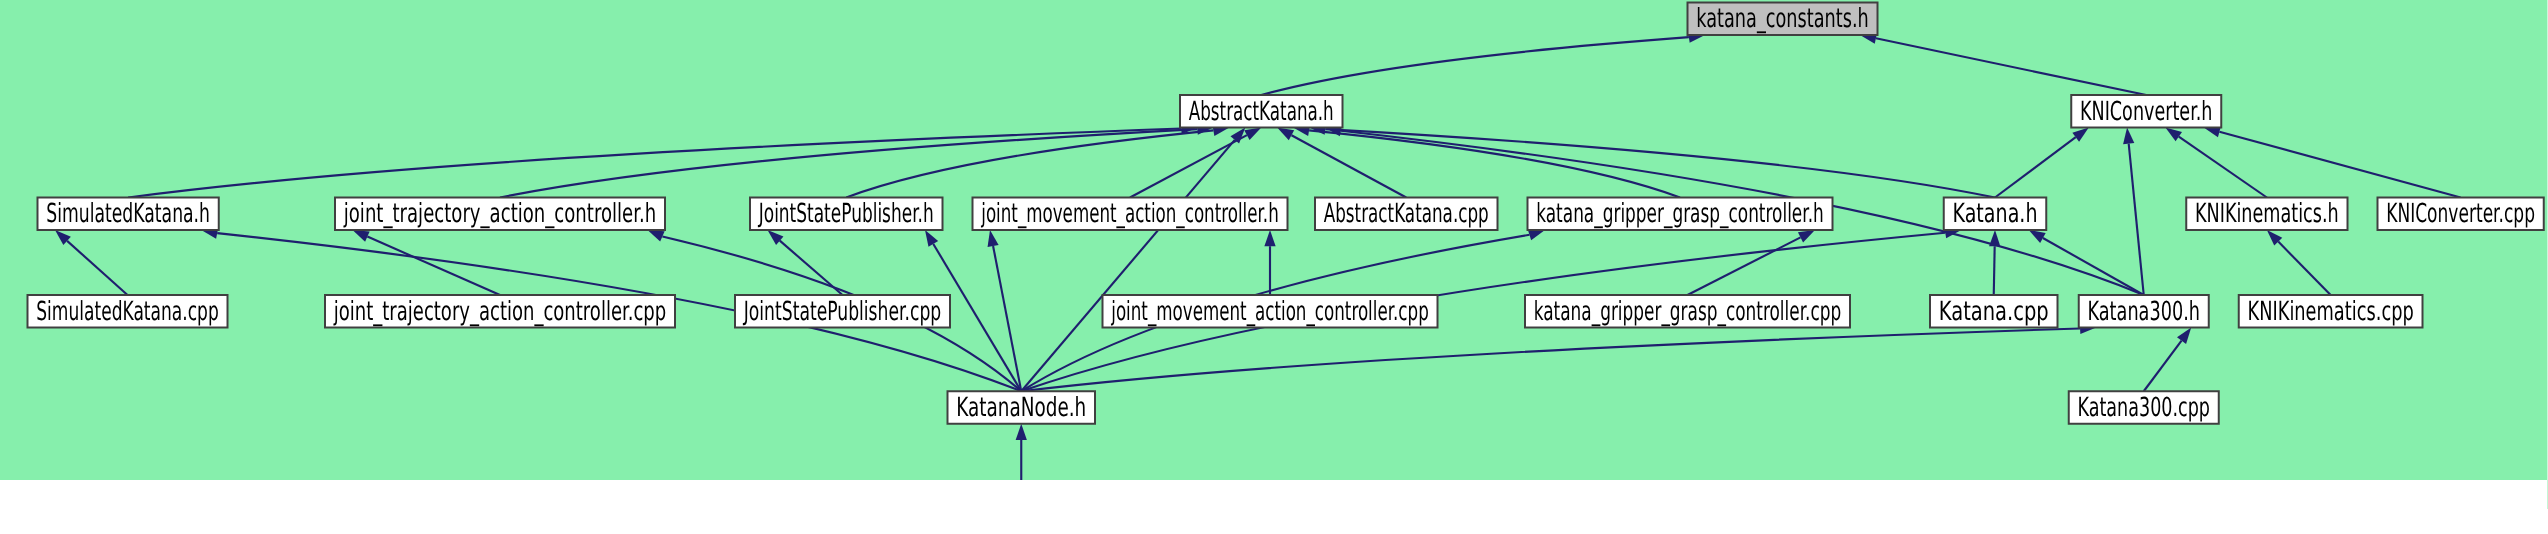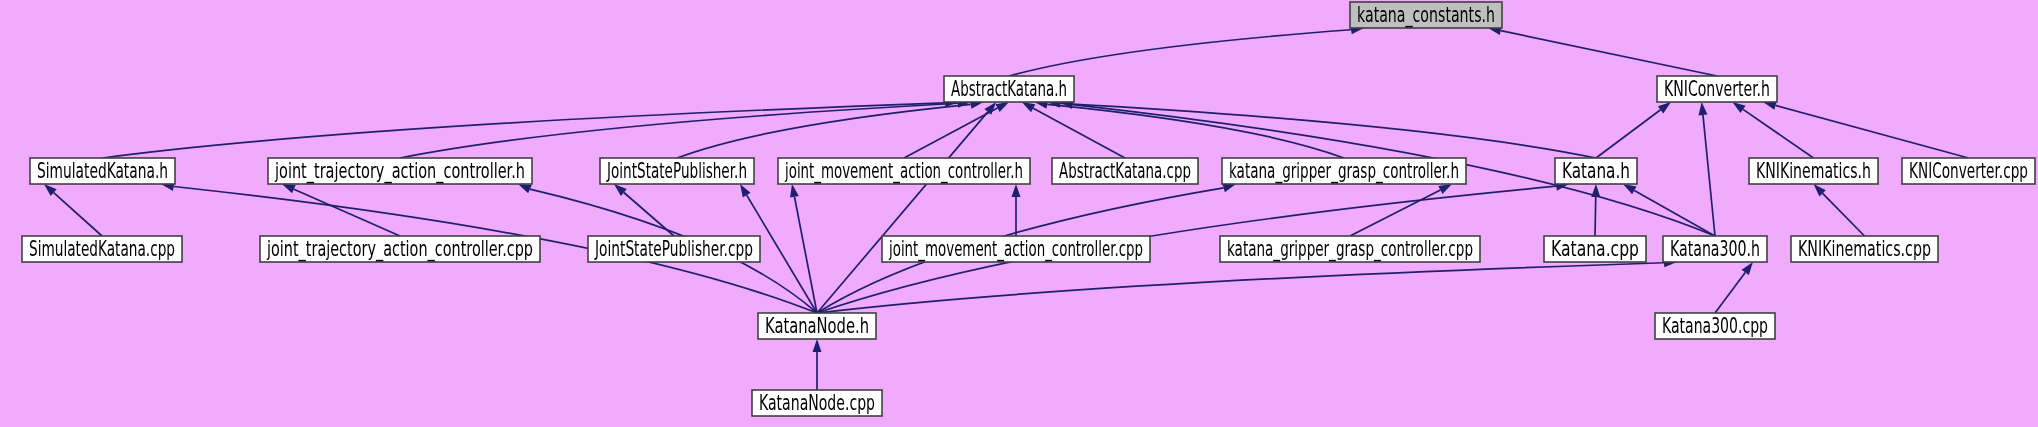--- a/index.html
+++ b/index.html
@@ -3,22 +3,22 @@
 <meta charset="utf-8">
 <style>
   html, body {
     margin: 0;
     padding: 0;
     background: #ffffff;
   }
   #graph-root {
     position: relative;
     width: 2038px;
-    height: 427px;
-    background: #f0abfc;
+    height: 384px;
+    background: #86efac;
     font-family: "DejaVu Sans", "Liberation Sans", sans-serif;
     overflow: hidden;
   }
   svg#dep-graph {
     display: block;
     width: 2038px;
     height: 427px;
   }
   .node-box {
     fill: #ffffff;

